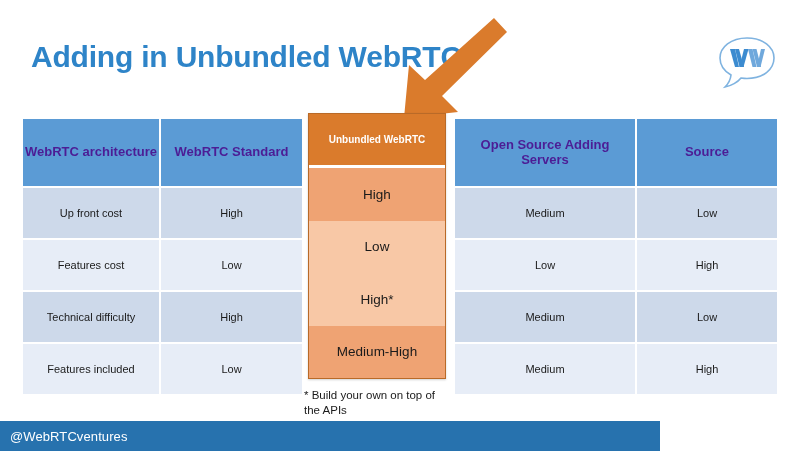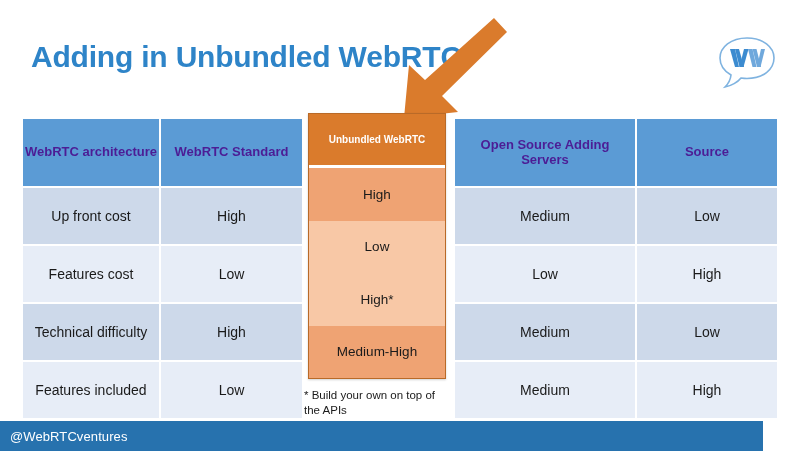--- a/index.html
+++ b/index.html
@@ -66,25 +66,25 @@
     font-size: 13px;
     vertical-align: middle;
     height: 69px;
     line-height: 1.15;
     border-right: 2px solid #ffffff;
     border-bottom: 2px solid #ffffff;
   }
   .hcell:last-child { border-right: none; }
 
   .dcell {
-    font-size: 14px;
+    font-size: 11px;
     color: #1a1a1a;
     text-align: center;
     vertical-align: middle;
-    height: 58px;
+    height: 52px;
     line-height: 1.15;
     border-right: 2px solid #ffffff;
     border-bottom: 2px solid #ffffff;
   }
   .dcell:last-child { border-right: none; }
 
   tr.band-a .dcell { background: #CDD9EA; }
   tr.band-b .dcell { background: #E7EDF7; }
 
   .col-a { width: 138px; }
@@ -137,21 +137,21 @@
     font-size: 11.5px;
     color: #1a1a1a;
     line-height: 1.3;
   }
 
   
   .bottom-bar {
     position: absolute;
     left: 0;
     bottom: 0;
-    width: 763px;
+    width: 660px;
     height: 30px;
     background: #2772AE;
     display: flex;
     align-items: center;
   }
   .bottom-bar-text {
     color: #ffffff;
     font-size: 13px;
     padding-left: 10px;
     letter-spacing: 0.1px;

